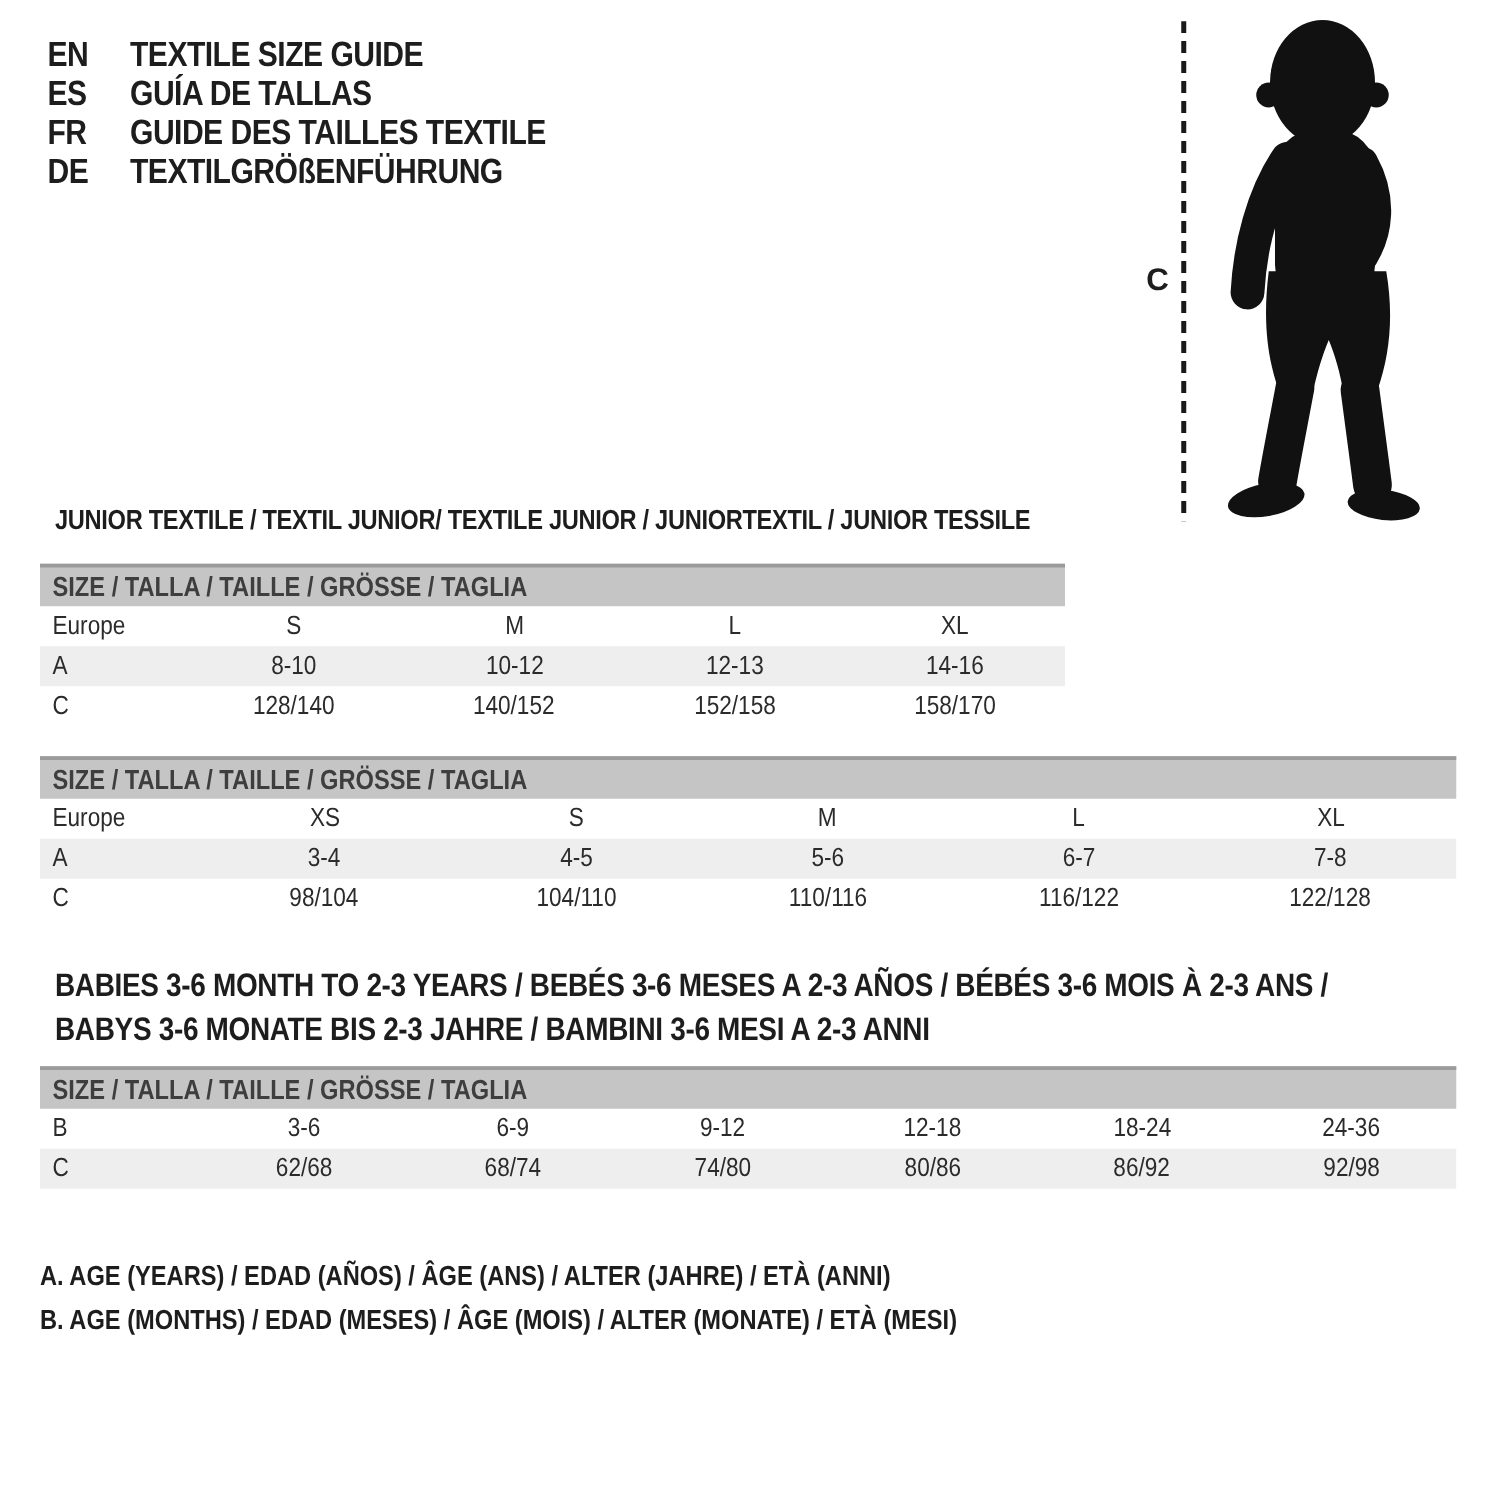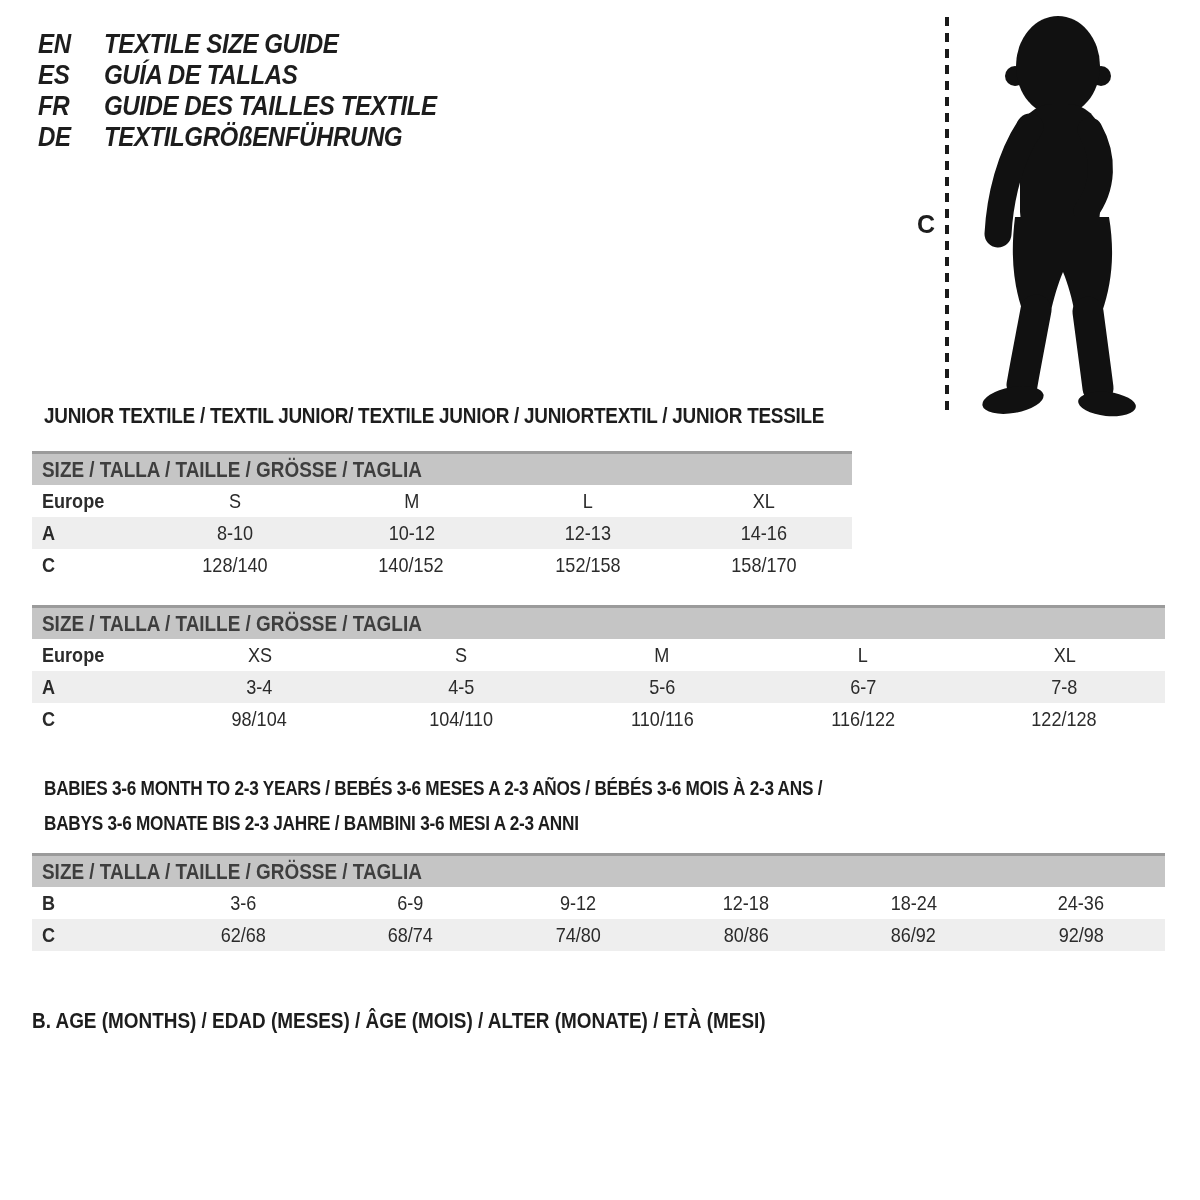--- a/index.html
+++ b/index.html
@@ -11,57 +11,57 @@
     color:#1d1d1d;
     overflow:hidden;
     box-sizing:border-box;
     padding:0 35px 0 32px;
   }
   .cond, .cond-c { display:inline-block; white-space:nowrap; transform:scaleX(0.86); }
   .cond   { transform-origin:0 50%; }
   .cond-c { transform-origin:50% 50%; }
 
   
-  .langs { padding-top:28px; padding-left:6px;font-style:italic; }
+  .langs { padding-top:28px; padding-left:6px; }
   .lang-row { display:grid; grid-template-columns:66px auto; height:31px; align-items:center; }
   .lang-code, .lang-title { font-weight:700; font-size:28px; letter-spacing:-0.5px; }
 
   
   .figure { position:absolute; left:885px; top:12px; width:290px; height:410px; }
   .c-label { position:absolute; left:32px; top:198px; font-weight:700; font-size:25px; }
   .dash-line {
     position:absolute; left:60px; top:5px; height:400px; width:4px;
     background:repeating-linear-gradient(to bottom, #1a1a1a 0px, #1a1a1a 9px, transparent 9px, transparent 16px);
   }
   .baby-svg { position:absolute; left:85px; top:0; }
 
   
   .sec-title { margin:12px; font-size:22px; line-height:22px; font-weight:700; letter-spacing:-0.3px; }
   .sec-title .sub { font-size:0.62em; vertical-align:-2px; }
   .title-junior   { margin-top:253px; }
   .title-children { margin-top:36px; }
-  .title-babies   { margin-top:36px; font-size:20px; line-height:35px; }
+  .title-babies   { margin-top:36px; font-size:26px; line-height:35px; }
   .title-babies div { height:35px; }
 
   
   .size-bar {
     height:34px; box-sizing:border-box;
     background:#c5c5c5; border-top:3px solid #9b9b9b;
     display:flex; align-items:center; padding-left:10px;
     color:#3e3e3e; font-weight:700; font-size:22px;
   }
   .bar-junior   { margin-top:24px; width:820px; }
   .bar-children { margin-top:24px; }
   .bar-babies   { margin-top:7px; }
   .trow { display:grid; align-items:center; height:32px; font-size:21px; color:#2b2b2b; }
   .t-junior .trow   { grid-template-columns:115px repeat(4,1fr); width:820px; }
   .t-children .trow { grid-template-columns:127px repeat(5,1fr); }
   .t-babies .trow   { grid-template-columns:127px repeat(6,1fr); }
   .tcell { display:flex; justify-content:center; }
-  .tcell.label { justify-content:flex-start; padding-left:10px;font-weight:bold; }
+  .tcell.label { justify-content:flex-start; padding-left:10px; }
   .trow.alt { background:#eeeeee; }
 
   
   .legend { margin-top:52px; }
   .legend-row { height:35px; line-height:35px; font-weight:700; font-size:22px; }
 </style>
 </head>
 <body>
 
 <div class="page">
@@ -277,16 +277,17 @@
       <div class="tcell">
           <span class="cond-c">86/92</span>
         </div>
       <div class="tcell">
           <span class="cond-c">92/98</span>
         </div>
     </div>
   </div>
 
   <div class="legend">
+    <div class="legend-row"><span class="cond">A. AGE (YEARS) / EDAD (AÑOS) / ÂGE (ANS) / ALTER (JAHRE) / ETÀ (ANNI)</span></div>
     <div class="legend-row"><span class="cond">B. AGE (MONTHS) / EDAD (MESES) / ÂGE (MOIS) / ALTER (MONATE) / ETÀ (MESI)</span></div>
   </div>
 
 </div>
 
 </body></html>

